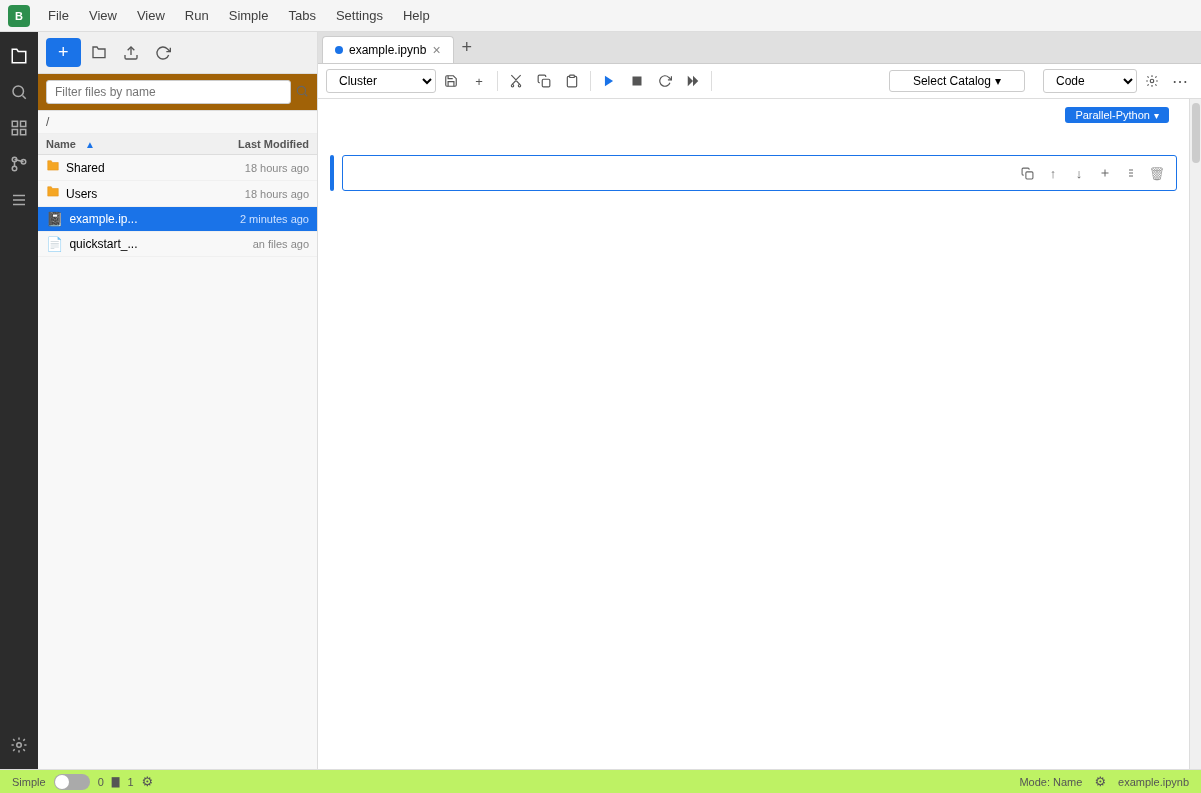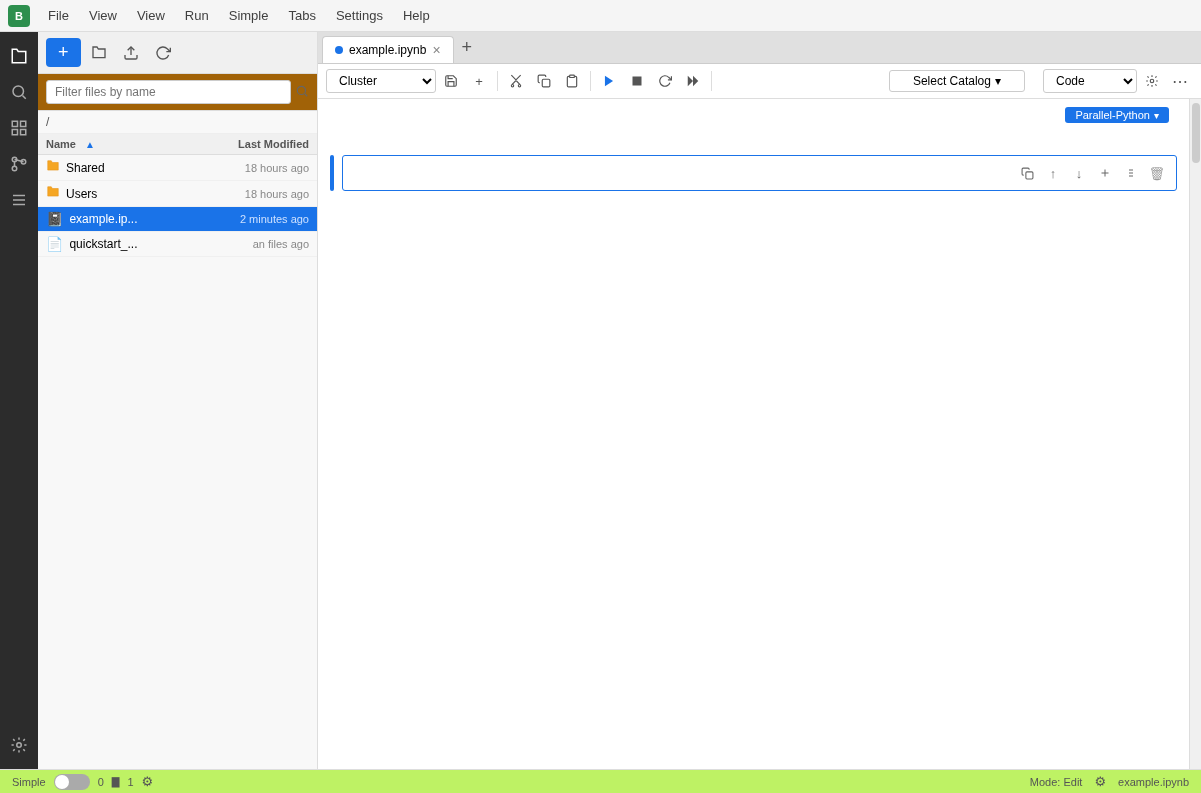--- a/index.html
+++ b/index.html
@@ -455,17 +455,17 @@
 <div class="status-bar">
   <span>Simple</span>
   <div class="toggle-switch">
     <div class="toggle-thumb"></div>
   </div>
   <span>0</span>
   <span style="font-size:10px; color:#555;">▇</span>
   <span>1</span>
   <span style="font-size:13px; cursor:pointer;">⚙</span>
   <div class="status-right">
-    <span>Mode: Edit</span>
+    <span>Mode: Name</span>
     <span style="font-size:13px; cursor:pointer;">⚙</span>
     <span>example.ipynb</span>
   </div>
 </div>
 
 </body></html>

